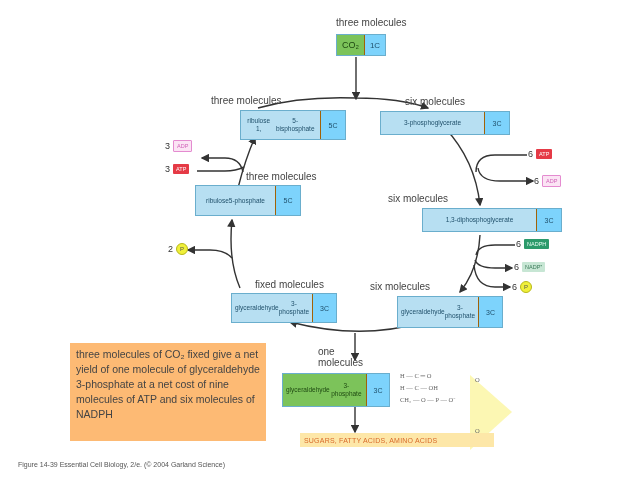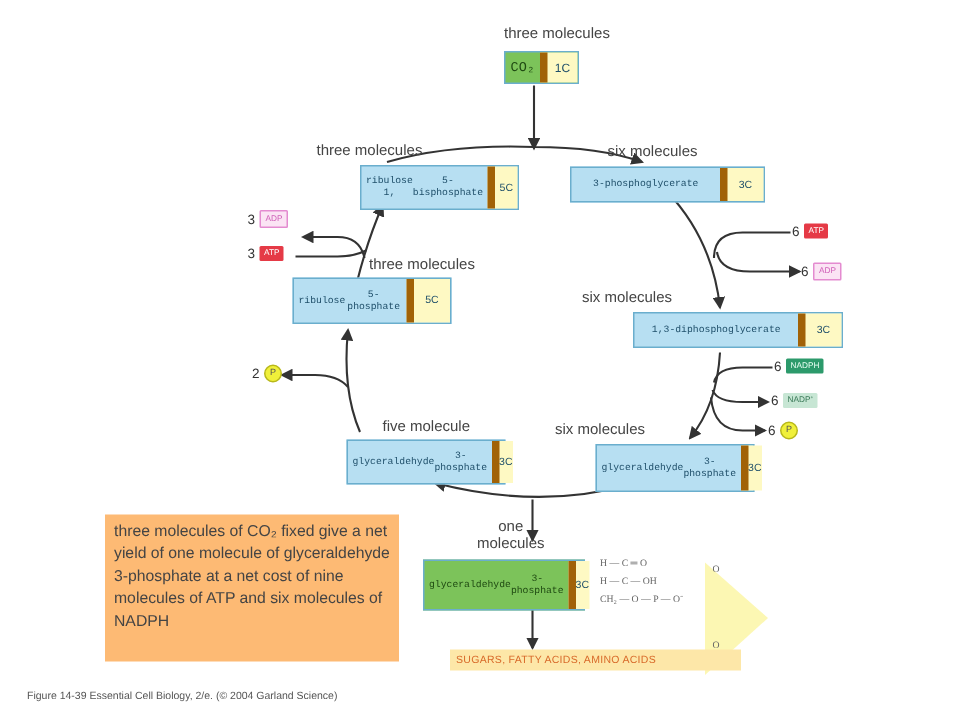--- a/index.html
+++ b/index.html
@@ -2,22 +2,22 @@
 <html><head>
 <meta charset="utf-8">
 <style>
   html, body { margin:0; padding:0; }
   body { width:640px; height:478px; background:#ffffff; position:relative; overflow:hidden;
          font-family:"Liberation Sans", sans-serif; color:#333; }
   .abs { position:absolute; }
   .label { font-size:10px; color:#444; white-space:nowrap; }
   .box { position:absolute; display:flex; border:1px solid #6aaecd; background:#b7dff2; height:28px; }
   .box .name { flex:1; display:flex; align-items:center; justify-content:center; text-align:center;
-               font-size:6.5px; line-height:8px; color:#1f4f6a; padding:0 3px;font-family:Liberation Mono, monospace; }
-  .box .carb { width:24px; background:#fef9c3; border-left:5px solid #a16207; display:flex;
+               font-size:6.5px; line-height:8px; color:#1f4f6a; padding:0 3px; }
+  .box .carb { width:24px; background:#7dd3fc; border-left:1px solid #a16207; display:flex;
                align-items:center; justify-content:center; font-size:7px; color:#1f4f6a; }
   .box.green { background:#7cc35a; border-color:#6aaecd; }
   .box.green .name { color:#1f4a12; }
   .tag { position:absolute; display:flex; align-items:center; gap:3px; font-size:9px; color:#333; }
   .chip { display:inline-block; font-size:5.5px; padding:1px 3px; border-radius:1px; line-height:8px; }
   .chip.atp { background:#e53a46; color:#fff; }
   .chip.adp { background:#fbe4f4; border:1px solid #e48bd0; color:#d060b8; }
   .chip.nadph { background:#2c9a6b; color:#e8fff3; }
   .chip.nadp { background:#c7e6d4; color:#3a7a58; }
   .pi { display:inline-flex; width:10px; height:10px; border-radius:50%; background:#f0f03a;
@@ -124,21 +124,21 @@
 <div class="label abs" style="left:370px;top:281px">six molecules</div>
 <div class="box" style="left:397px;top:296px;width:104px;height:30px">
   <div class="name">
       <span>glyceraldehyde</span>
       <br>
       <span>3-phosphate</span>
     </div>
   <div class="carb">3C</div>
 </div>
 
-<div class="label abs" style="left:255px;top:279px">five molecule</div>
+<div class="label abs" style="left:255px;top:279px">fixed molecules</div>
 <div class="box" style="left:231px;top:293px;width:104px;height:28px">
   <div class="name">
       <span>glyceraldehyde</span>
       <br>
       <span>3-phosphate</span>
     </div>
   <div class="carb">3C</div>
 </div>
 
 <div class="label abs" style="left:246px;top:171px">three molecules</div>
@@ -157,21 +157,21 @@
 </div>
 <div class="tag" style="left:165px;top:164px">
   <span>3</span>
     <span class="chip atp">ATP</span>
 </div>
 <div class="tag" style="left:168px;top:243px">
   <span>2</span>
     <span class="pi">P</span>
 </div>
 
-<div class="label abs" style="left:318px;top:346px;text-align:center;line-height:11px">
+<div class="label abs" style="left:318px;top:346px;line-height:11px">
   <span>one</span><br><span>molecules</span>
 </div>
 <div class="box green" style="left:282px;top:373px;width:106px;height:32px">
   <div class="name">
       <span>glyceraldehyde</span>
       <br>
       <span>3-phosphate</span>
     </div>
   <div class="carb" style="width:22px">3C</div>
 </div>

